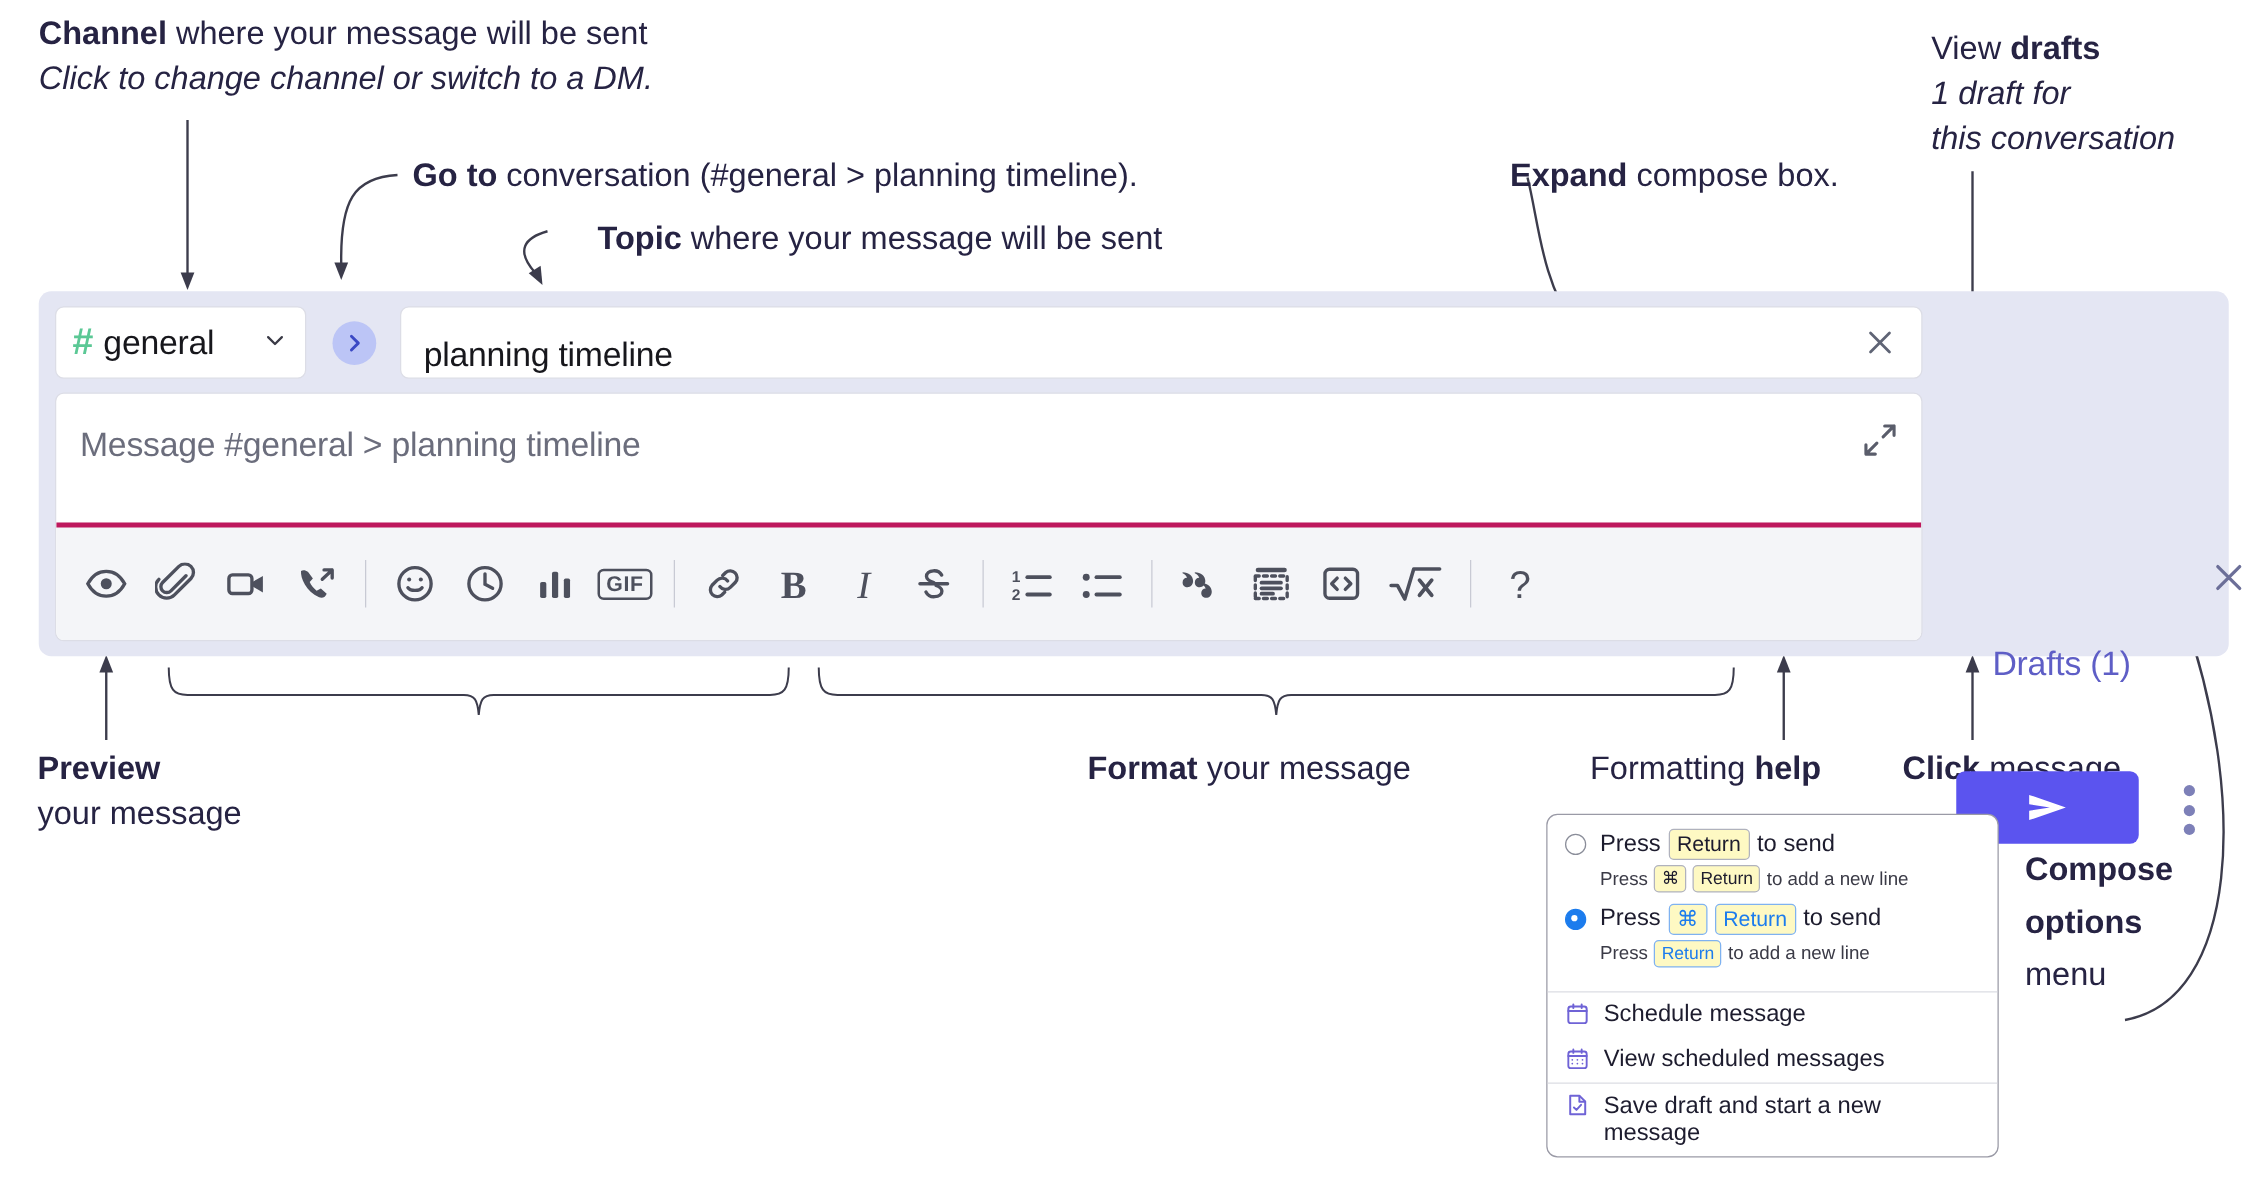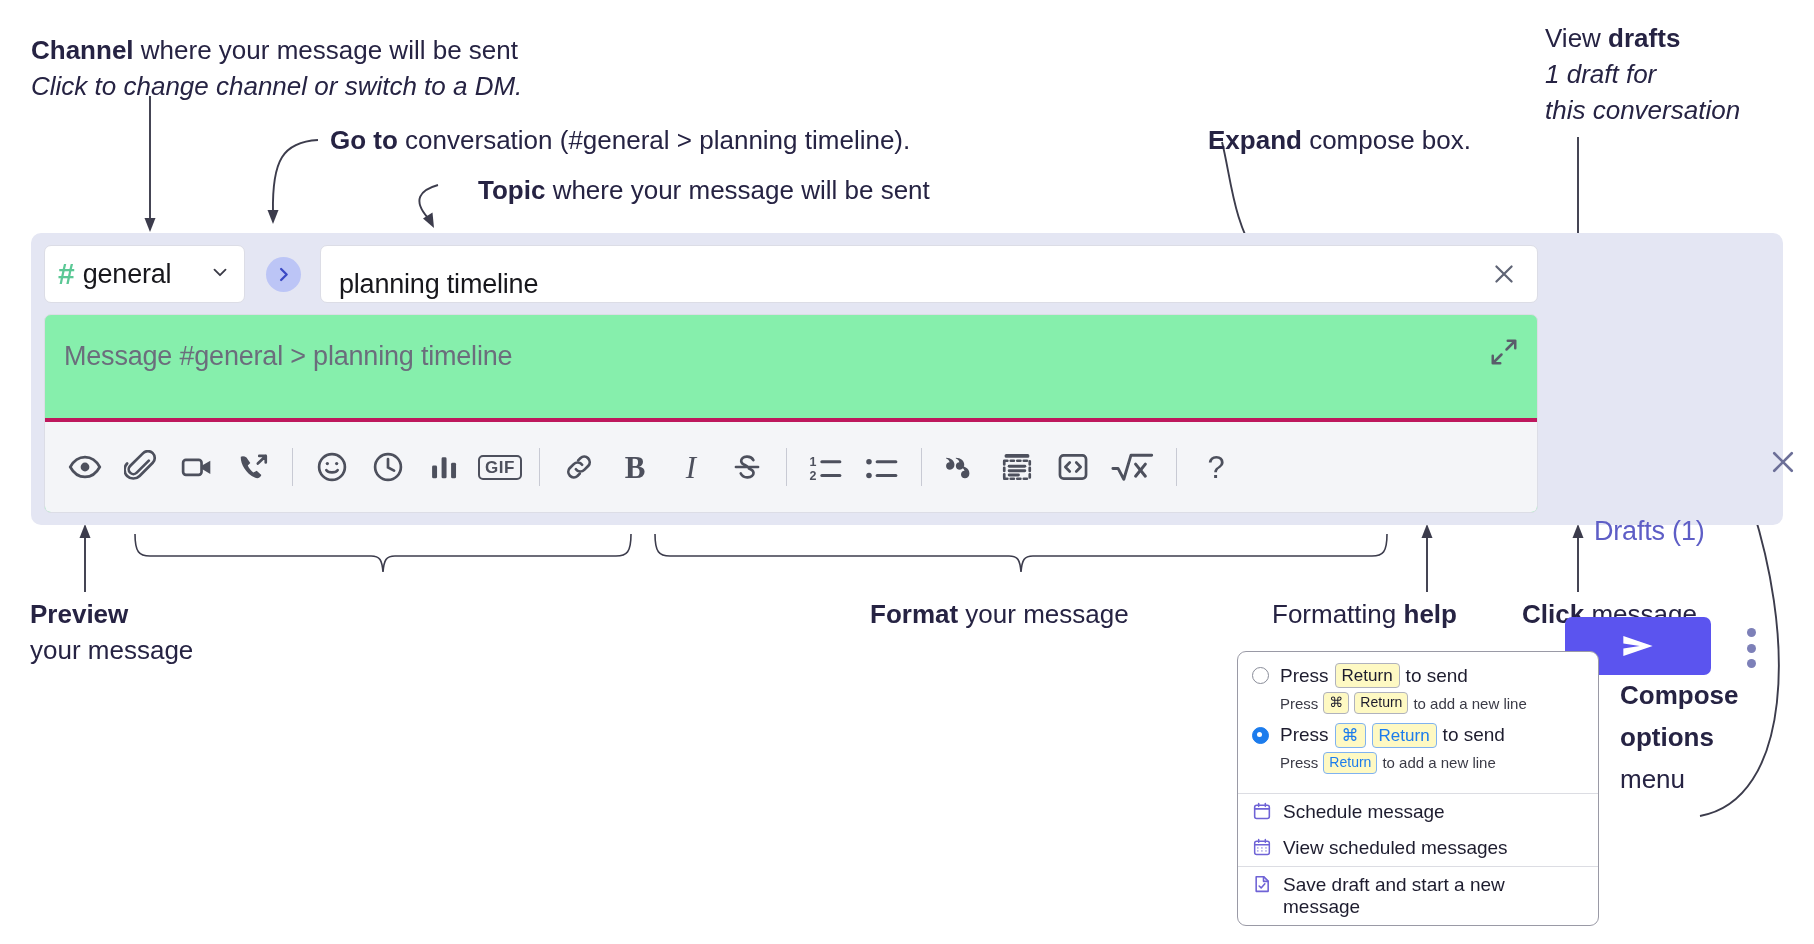--- a/index.html
+++ b/index.html
@@ -74,21 +74,21 @@
   }
   #topic-value{font-size:27px;color:#17171c;flex:1;letter-spacing:-.2px;margin-top:21px;}
   #topic-clear{
     width:42px;height:42px;display:flex;align-items:center;justify-content:center;
     cursor:pointer;color:#5f6475;
   }
 
   
   #message-box{
     position:absolute;left:0;top:69px;right:0;height:199px;
-    background:#86efac;border:1px solid #dcdde6;border-radius:7px;
+    background:#ffffff;border:1px solid #dcdde6;border-radius:7px;
     box-sizing:border-box;overflow:hidden;
   }
   #message-input-area{
     position:absolute;left:0;top:0;right:0;height:104px;
     display:flex;align-items:flex-start;
   }
   #message-placeholder{
     position:absolute;left:19px;top:26px;
     font-size:27px;color:#6b6d7c;letter-spacing:-.2px;
   }
@@ -221,21 +221,21 @@
       <path d="M1427 524 L1421.5 538 L1432.5 538 Z" fill="#3c3c4c" stroke="none"></path>
 
       <path d="M1578 592 L1578 534"></path>
       <path d="M1578 524 L1572.5 538 L1583.5 538 Z" fill="#3c3c4c" stroke="none"></path>
 
       <path d="M1700 816 C 1790 800, 1800 640, 1745 486"></path>
       <path d="M1741 476 L1739 491 L1749.5 487.5 Z" fill="#3c3c4c" stroke="none"></path>
     </g>
   </svg>
 
-  <div class="anno" style="left:31px;top:32px;">
+  <div class="anno" style="left:31px;top:8px;">
     <div><b>Channel</b><span> where your message will be sent</span></div>
     <div class="it">Click to change channel or switch to a DM.</div>
   </div>
 
   <div class="anno" style="left:330px;top:122px;">
     <b>Go to</b><span> conversation (#general &gt; planning timeline).</span>
   </div>
 
   <div class="anno" style="left:478px;top:172px;">
     <b>Topic</b><span> where your message will be sent</span>

